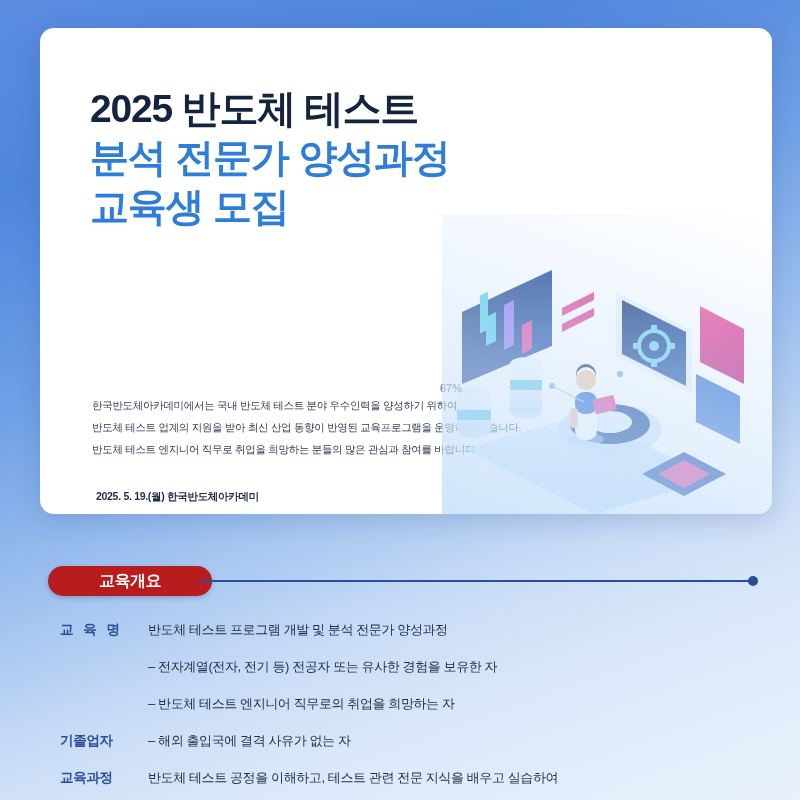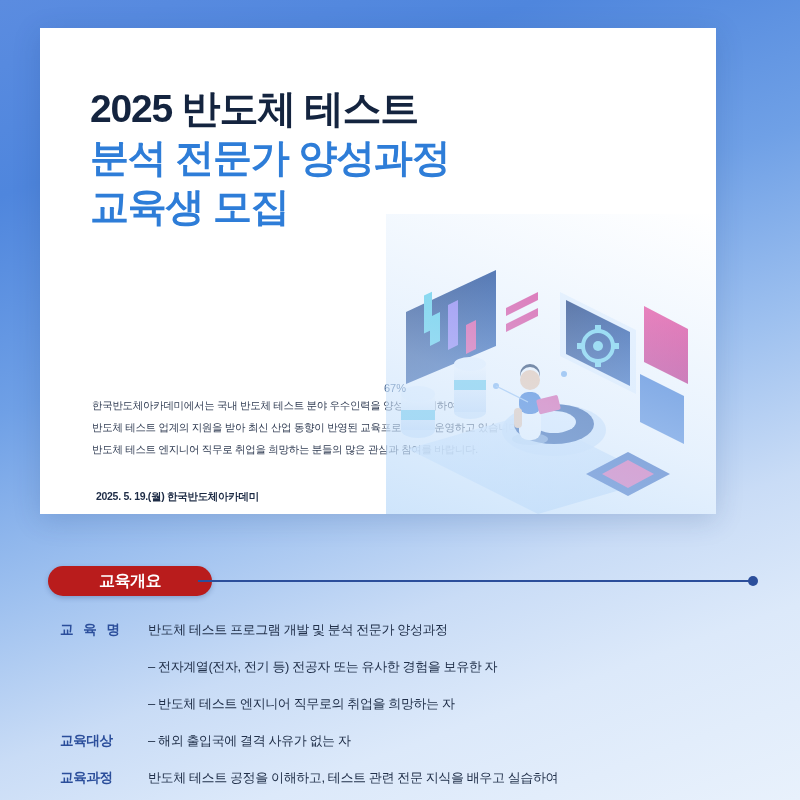--- a/index.html
+++ b/index.html
@@ -13,25 +13,26 @@
     font-family: "Liberation Sans", sans-serif;
     background: linear-gradient(160deg, #5b8ce0 0%, #4f86dd 18%, #6fa0e6 38%, #9dc0ef 55%, #c9dcf6 70%, #dce9fa 82%, #e8f1fc 100%);
     position: relative;
   }
 
   
   .hero-card {
     position: absolute;
     left: 40px;
     top: 28px;
-    width: 676px;
+    width: 732px;
     height: 486px;
     background: #ffffff;
     box-shadow: 0 6px 26px rgba(30, 60, 120, 0.18);
     overflow: hidden;
+    border-radius: 14px;
   }
   .hero-card::after {
     content: "";
     position: absolute;
     right: 0;
     bottom: 0;
     width: 330px;
     height: 300px;
     background: linear-gradient(200deg, rgba(214,232,252,0) 0%, rgba(210,230,252,0.55) 60%, rgba(190,220,250,0.75) 100%);
     pointer-events: none;
@@ -284,21 +285,21 @@
 <div class="info-table">
 
   <div class="info-row">
     <div class="info-label spaced">교 육 명</div>
     <div class="info-value">
       <span class="sub">반도체 테스트 프로그램 개발 및 분석 전문가 양성과정</span>
     </div>
   </div>
 
   <div class="info-row">
-    <div class="info-label">교육대상</div>
+    <div class="info-label">기졸업자</div>
     <div class="info-value">
       <span class="sub">– 전자계열(전자, 전기 등) 전공자 또는 유사한 경험을 보유한 자</span>
       <span class="sub">– 반도체 테스트 엔지니어 직무로의 취업을 희망하는 자</span>
       <span class="sub">– 해외 출입국에 결격 사유가 없는 자</span>
     </div>
   </div>
 
   <div class="info-row row-course">
     <div class="info-label">교육과정</div>
     <div class="info-value">

